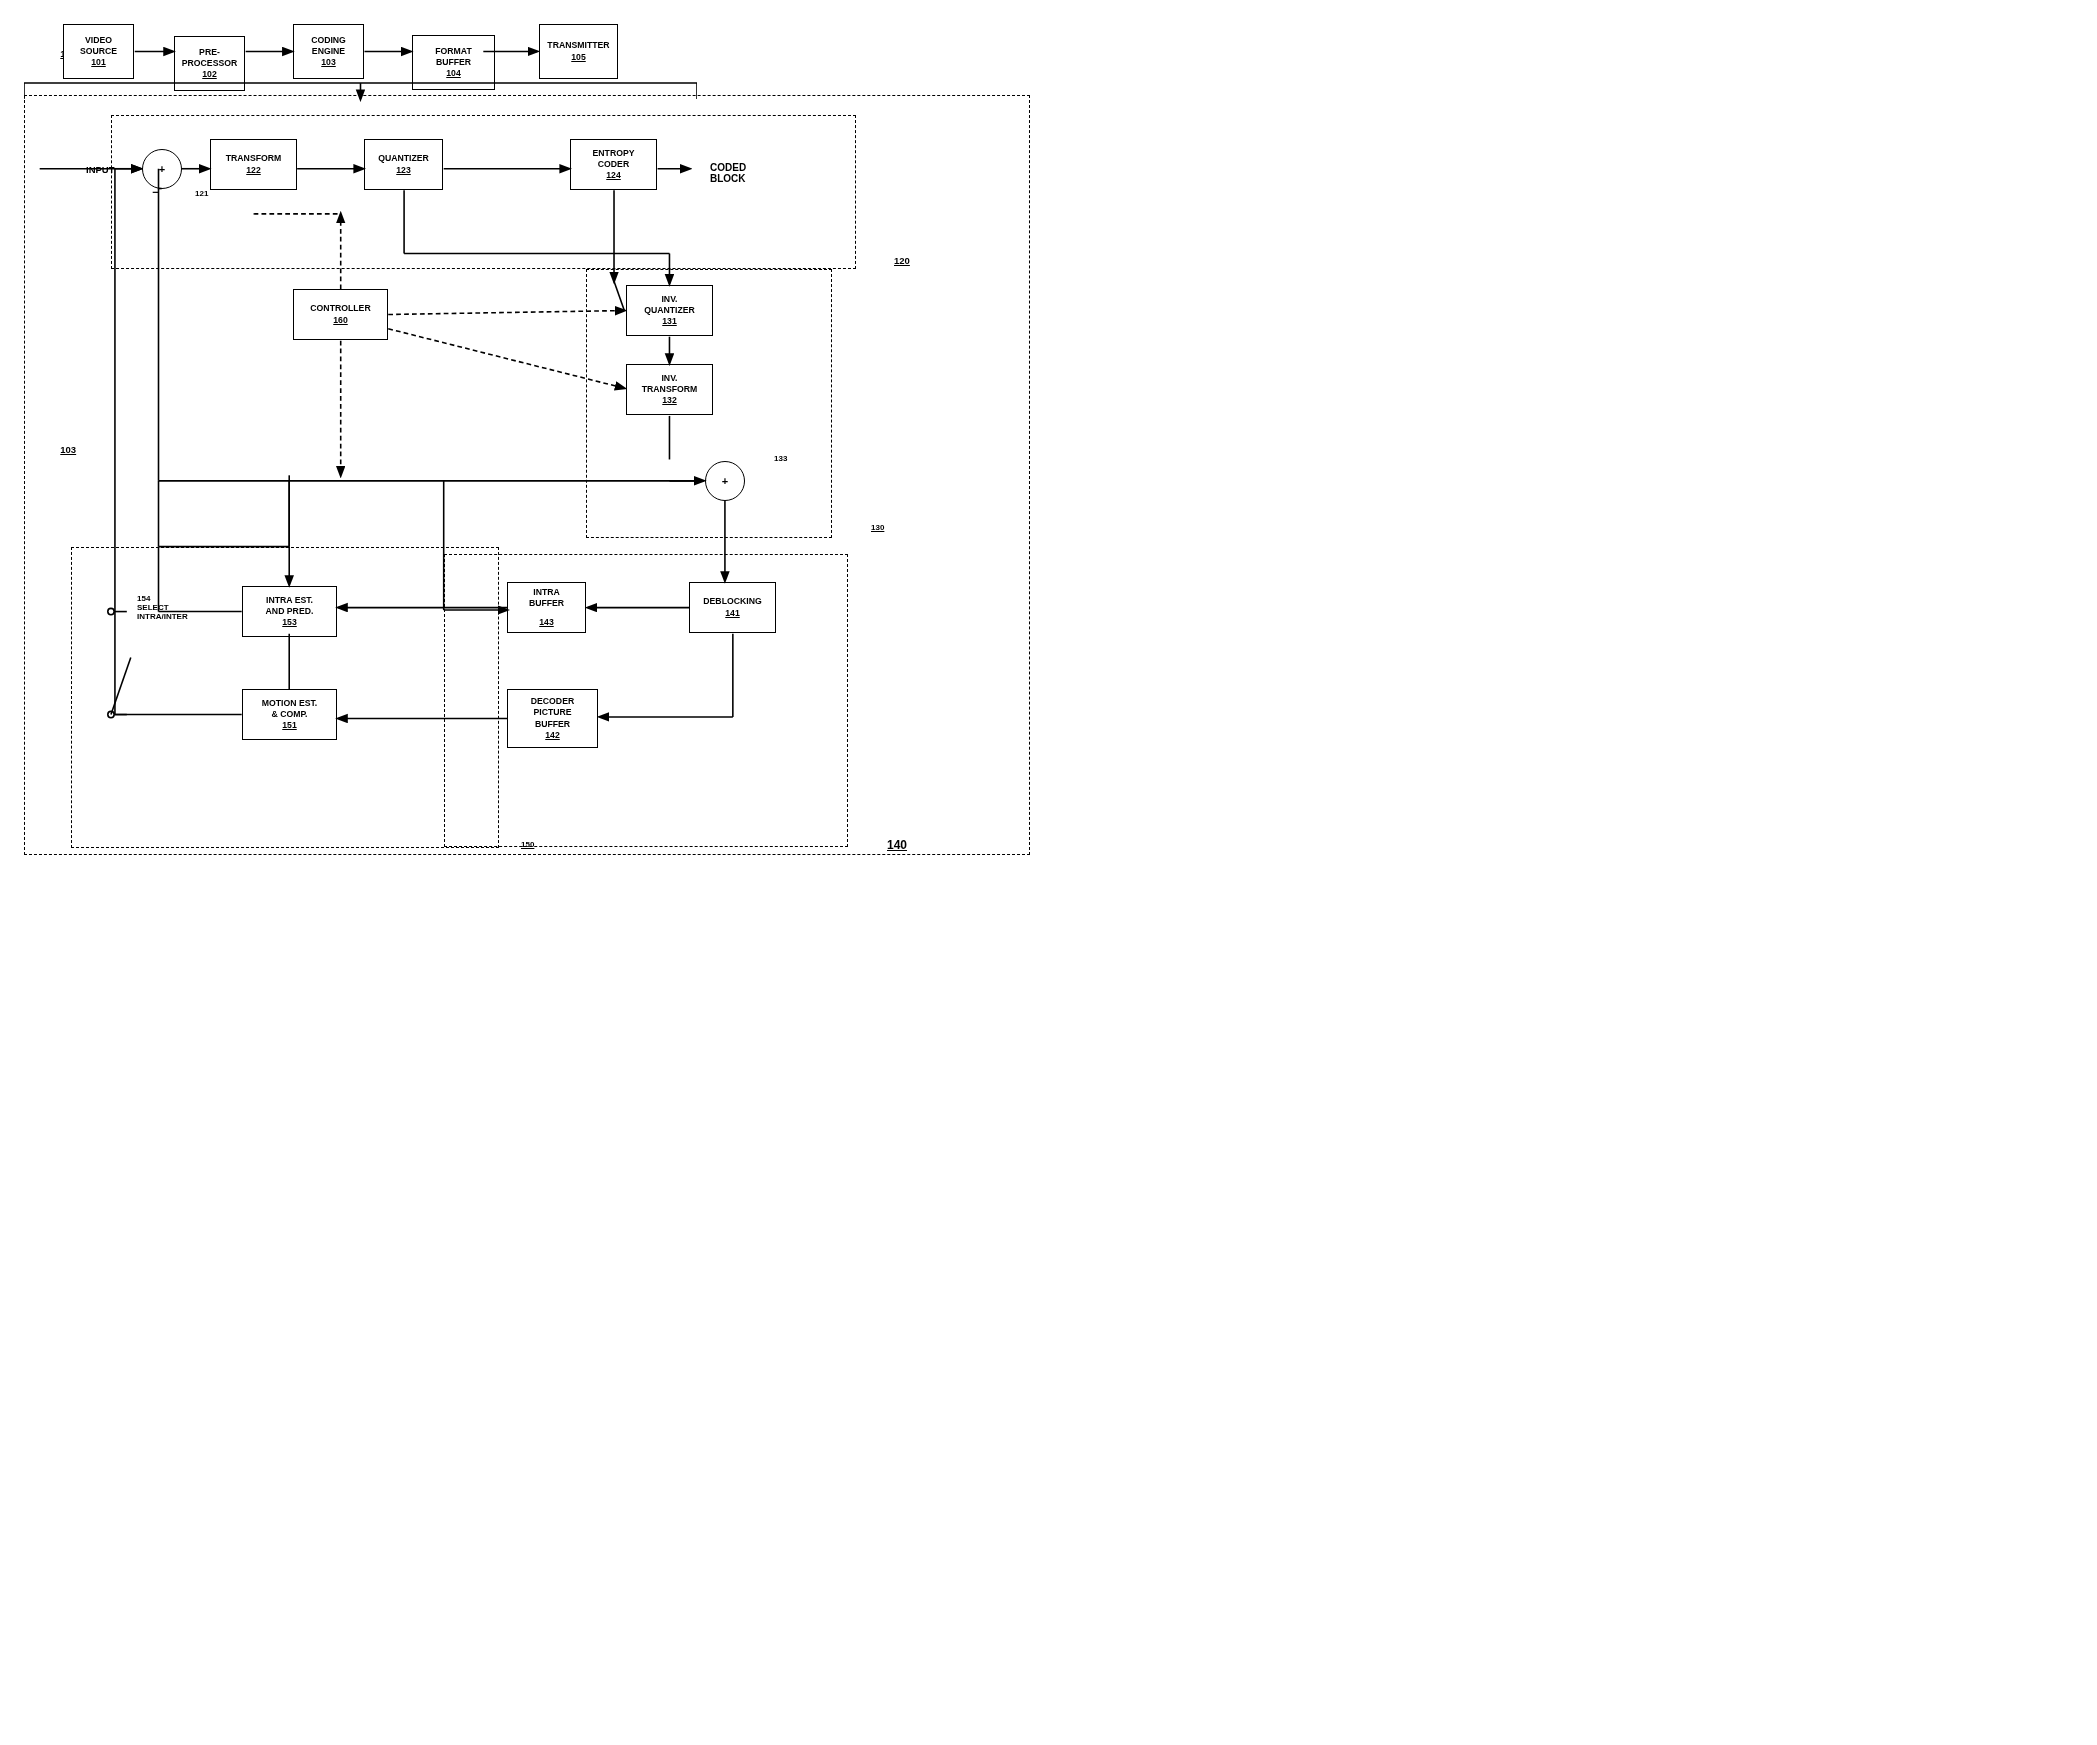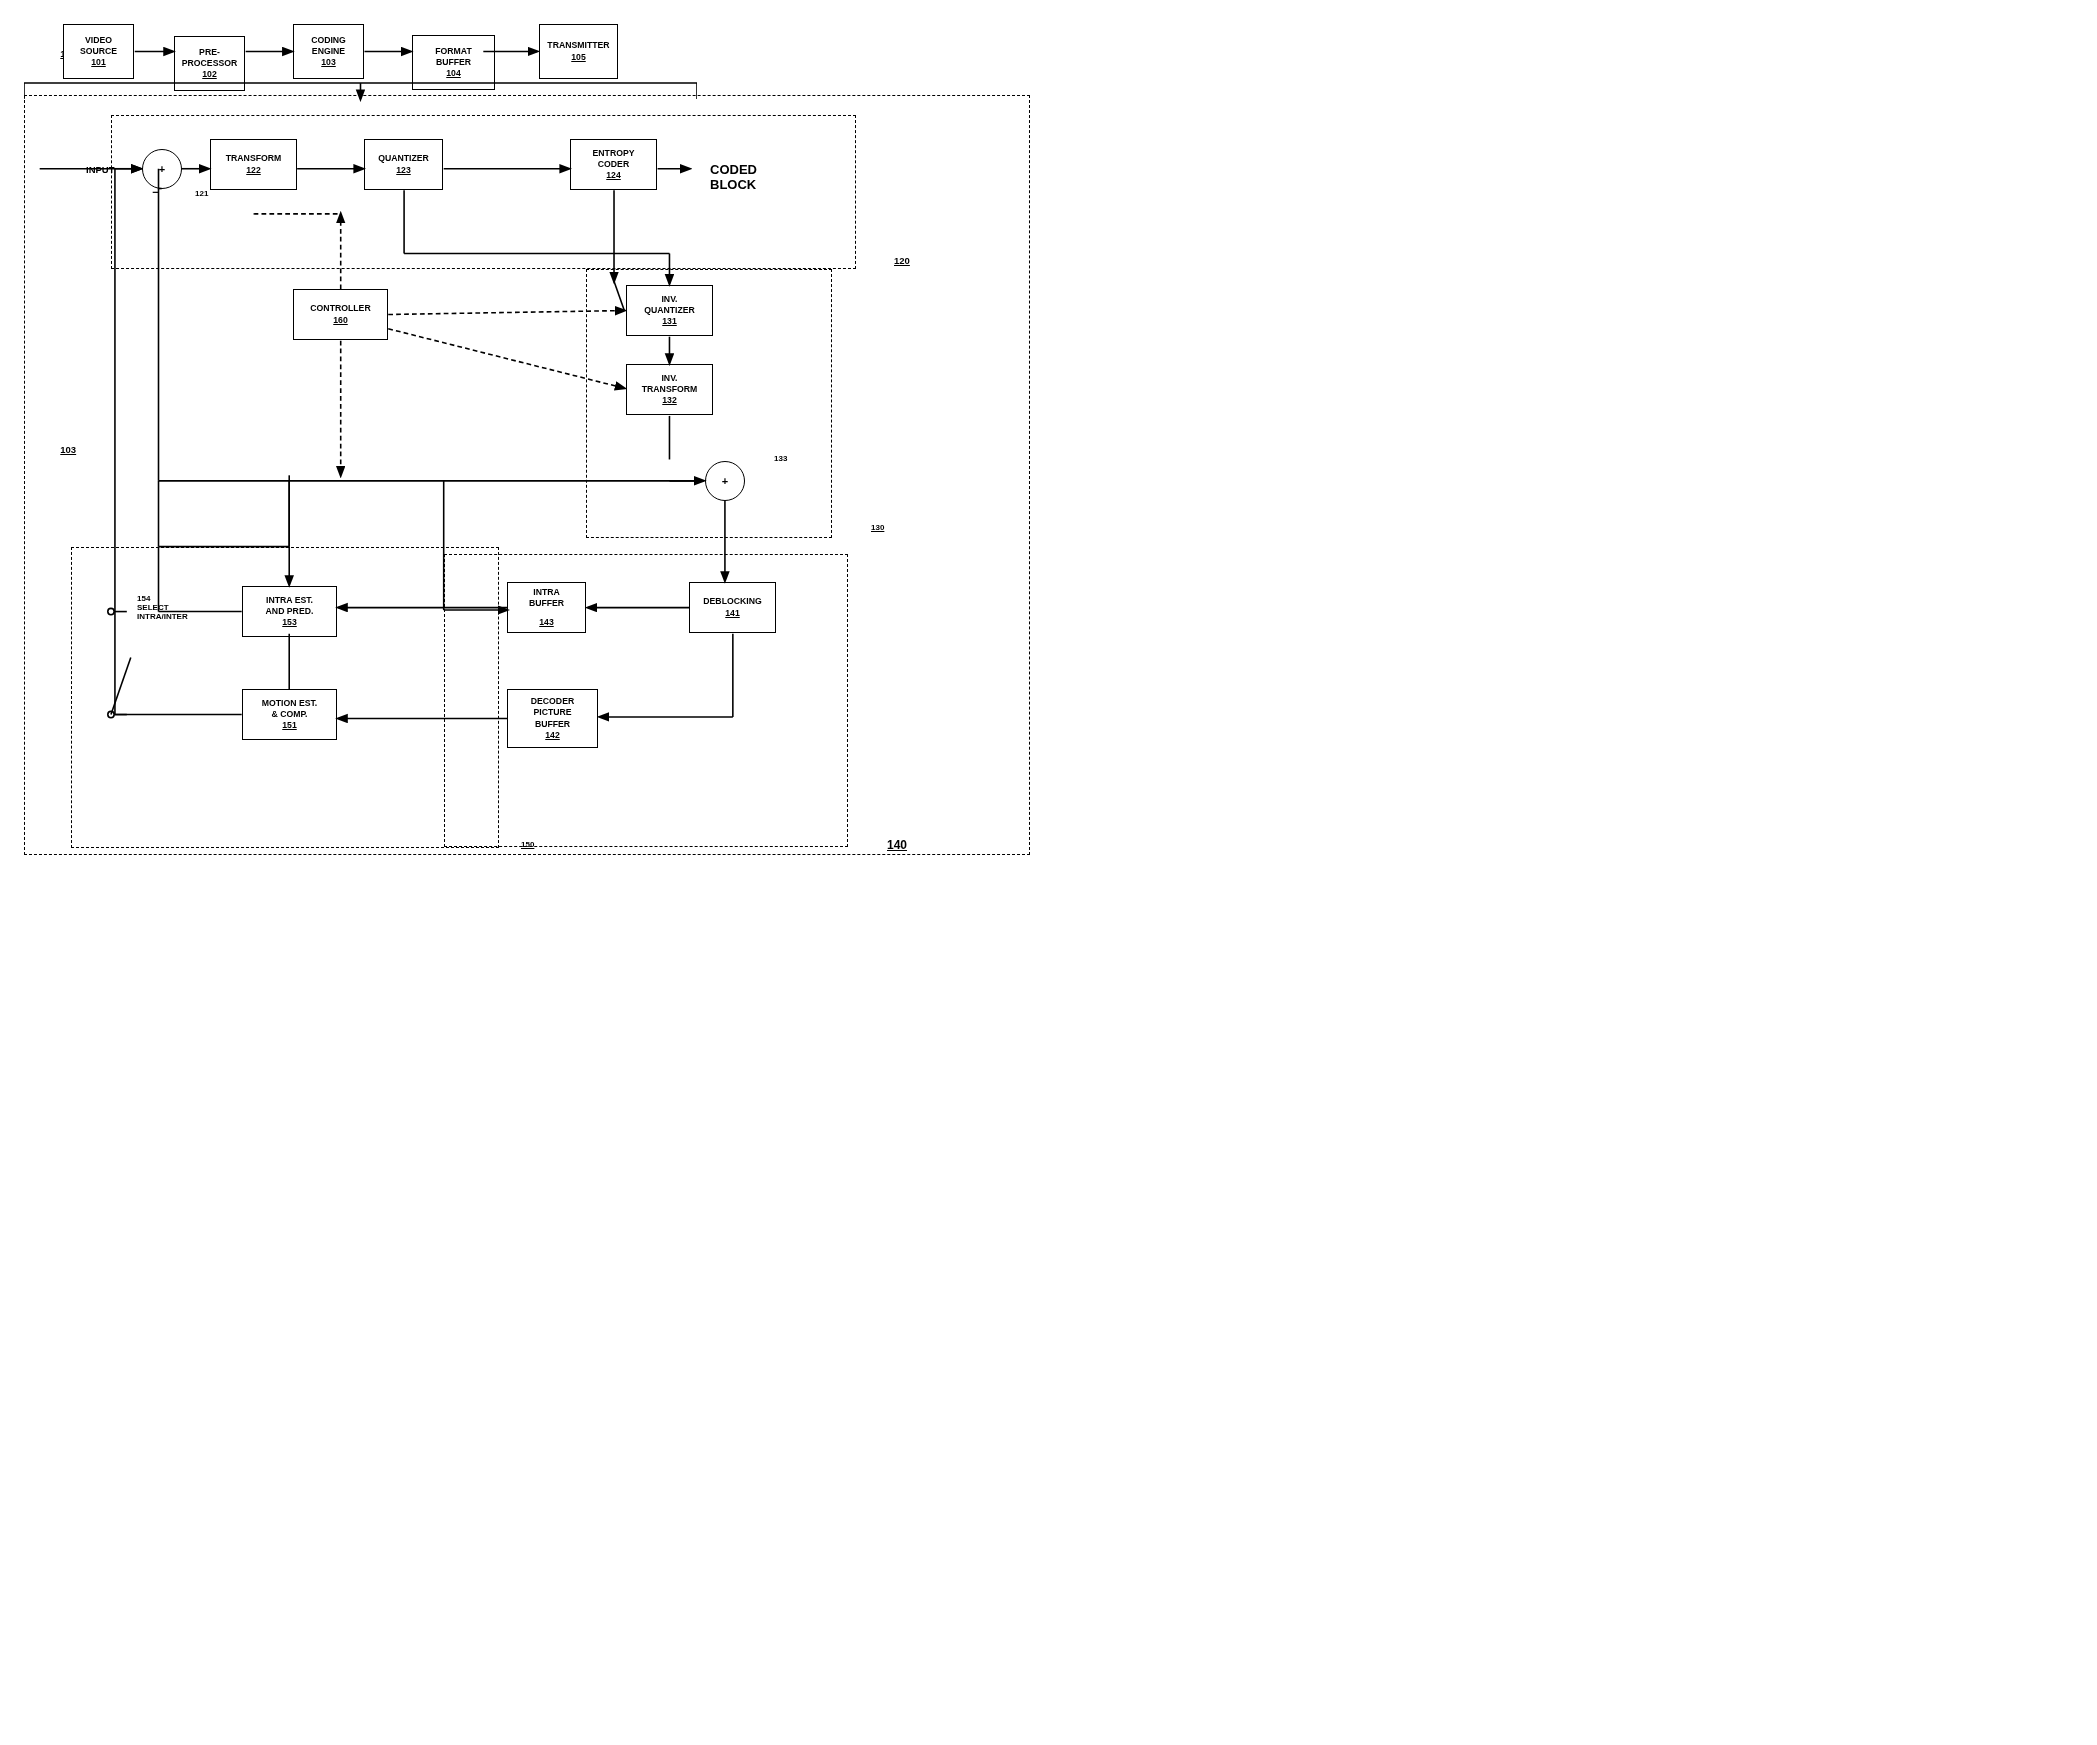--- a/index.html
+++ b/index.html
@@ -125,21 +125,21 @@
   <div class="block" style="left:570px; top:139px; width:87px; height:51px;">
     <span>ENTROPY<br>CODER</span>
     <span class="underline">124</span>
   </div>
 
   <div class="circle-node" style="left:142px; top:149px; width:40px; height:40px;">+</div>
   <div class="label" style="left:149px; top:189px; font-size:8px;">121</div>
 
   <div class="label" style="left:40px; top:164px; font-size:9.5px;">INPUT</div>
 
-  <div class="label" style="left:664px; top:162px; font-size:13px;">CODED<br>BLOCK</div>
+  <div class="label" style="left:664px; top:162px; font-size:10px;">CODED<br>BLOCK</div>
 
   <div class="dashed-box" style="left:586px; top:269px; width:246px; height:269px;"></div>
   <div class="label" style="left:825px; top:523px; font-size:8px;"><span class="underline">130</span></div>
 
   <div class="block" style="left:626px; top:285px; width:87px; height:51px;">
     <span>INV.<br>QUANTIZER</span>
     <span class="underline">131</span>
   </div>
 
   <div class="block" style="left:626px; top:364px; width:87px; height:51px;">

